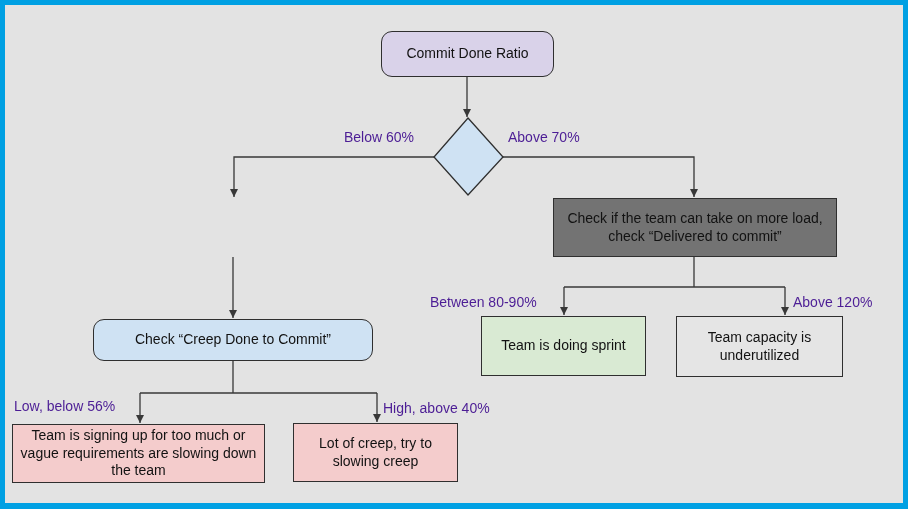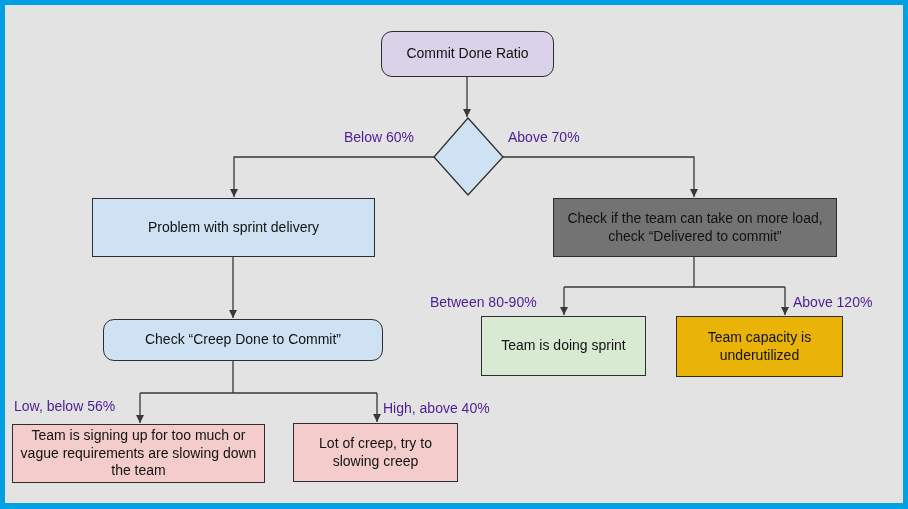--- a/index.html
+++ b/index.html
@@ -43,21 +43,21 @@
   .edge-label {
     position: absolute;
     font-size: 14px;
     color: #4c1d95;
     white-space: nowrap;
   }
   
   #node-start        { left: 381px; top: 31px;  width: 173px; height: 46px; }
   #node-problem      { left: 92px;  top: 198px; width: 283px; height: 59px; }
   #node-check-load   { left: 553px; top: 198px; width: 284px; height: 59px; }
-  #node-check-creep  { left: 103px;  top: 319px; width: 280px; height: 42px; }
+  #node-check-creep  { left: 93px;  top: 319px; width: 280px; height: 42px; }
   #node-doing-great  { left: 481px; top: 316px; width: 165px; height: 60px; }
   #node-underutilized{ left: 676px; top: 316px; width: 167px; height: 61px; }
   #node-too-much     { left: 12px;  top: 424px; width: 253px; height: 59px; }
   #node-lot-creep    { left: 293px; top: 423px; width: 165px; height: 59px; }
   
   #label-below60   { left: 344px; top: 129px; }
   #label-above70   { left: 508px; top: 129px; }
   #label-between   { left: 430px; top: 294px; }
   #label-above120  { left: 793px; top: 294px; }
   #label-low25     { left: 14px;  top: 398px; }
@@ -96,37 +96,34 @@
       <path d="M377 393 V422" marker-end="url(#arrow)"></path>
     </g>
 
     <polygon points="468,118 503,157 468,195 434,157" stroke="#2f2f2f" stroke-width="1.3" fill="#cfe2f3"></polygon>
   </svg>
 
   <div class="node rounded" id="node-start" style="background: rgb(217, 210, 233);">
     <span>Commit Done Ratio</span>
   </div>
 
-  <div class="node" id="node-problem" style="background: rgb(207, 226, 243);">
-    <span>Problem with sprint delivery</span>
-  </div>
 
   <div class="node" id="node-check-load" style="background: #737373;">
     <span>Check if the team can take on more load, check “Delivered to commit”</span>
   </div>
 
   <div class="node rounded" id="node-check-creep" style="background: rgb(207, 226, 243);">
     <span>Check “Creep Done to Commit”</span>
   </div>
 
   <div class="node" id="node-doing-great" style="background: rgb(217, 234, 211);">
     <span>Team is doing sprint</span>
   </div>
 
-  <div class="node" id="node-underutilized" style="background: #eab308;">
+  <div class="node" id="node-underutilized" style="background: #e5e5e5;">
     <span>Team capacity is underutilized</span>
   </div>
 
   <div class="node" id="node-too-much" style="background: rgb(244, 204, 204);">
     <span>Team is signing up for too much or vague requirements are slowing down the team</span>
   </div>
 
   <div class="node" id="node-lot-creep" style="background: rgb(244, 204, 204);">
     <span>Lot of creep, try to slowing creep</span>
   </div>

